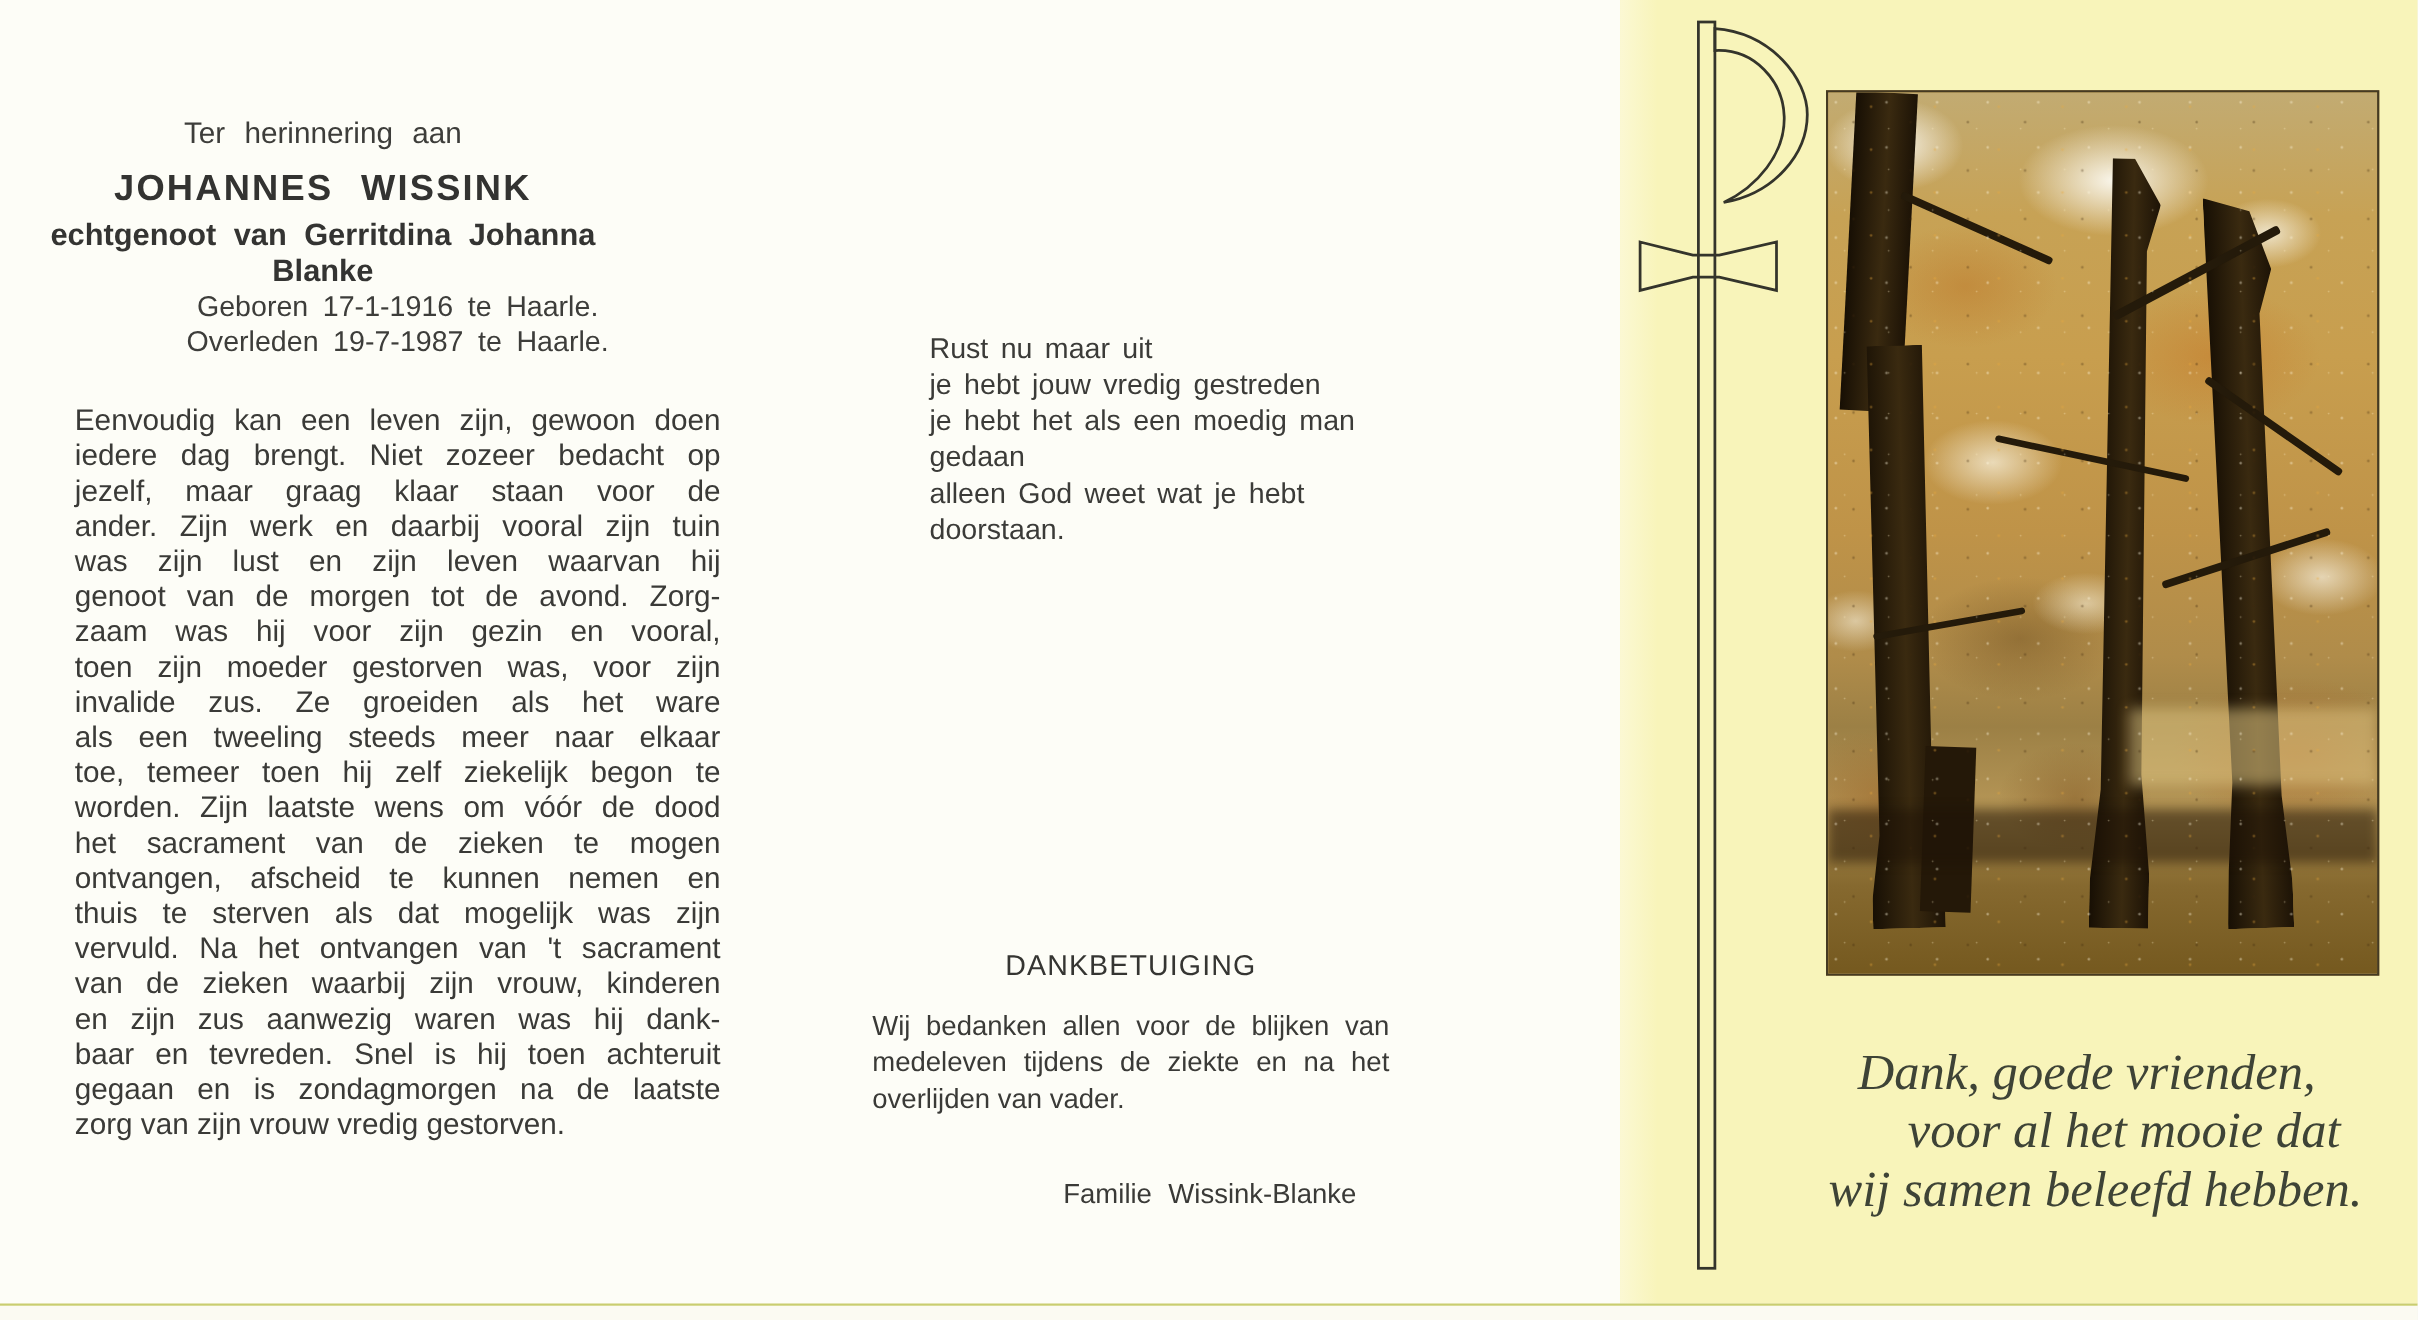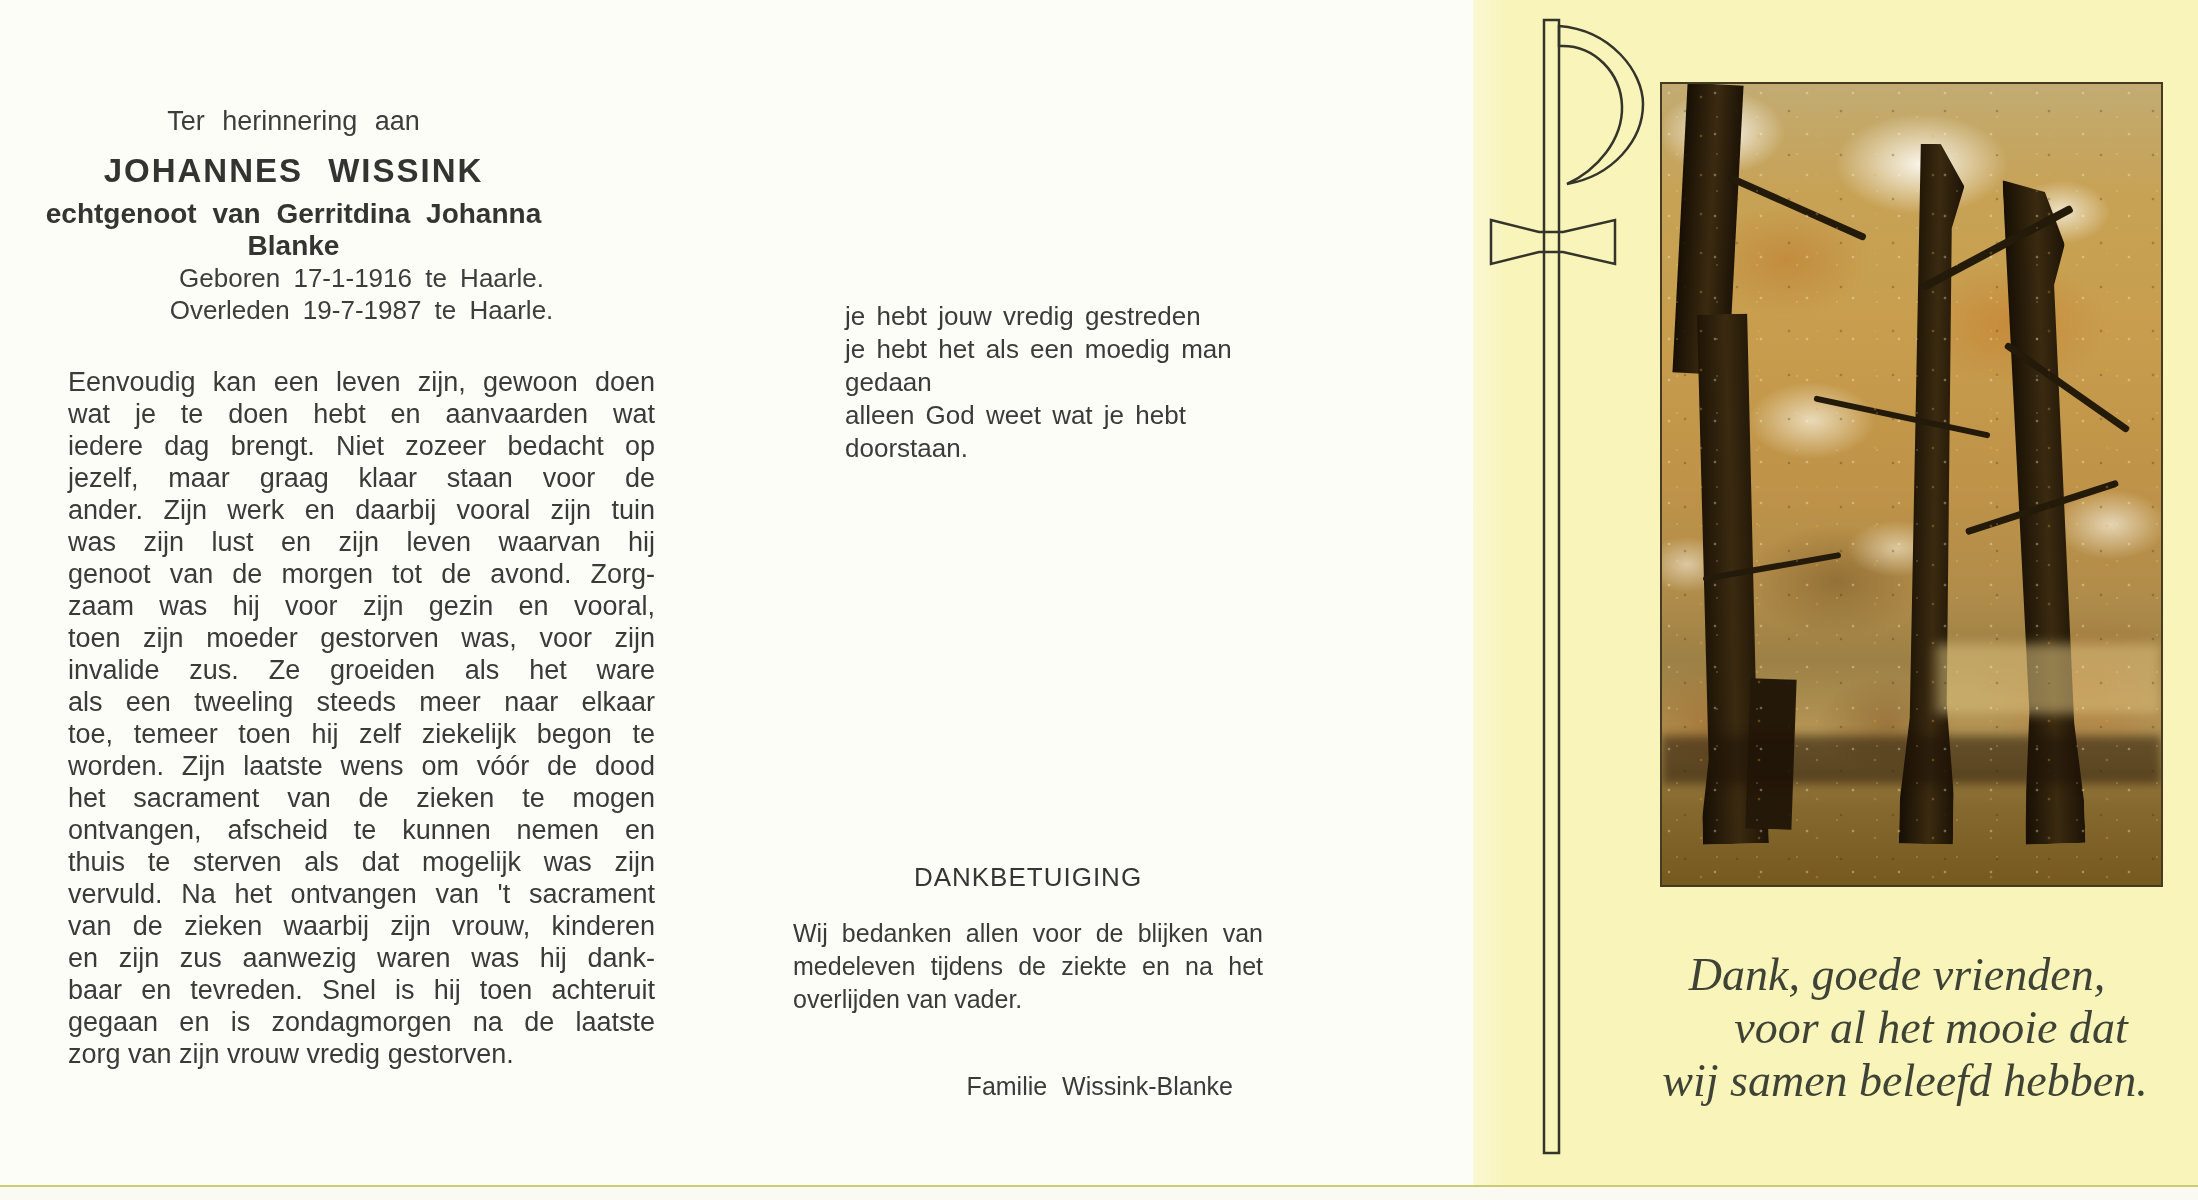--- a/index.html
+++ b/index.html
@@ -96,21 +96,20 @@
 
     <div class="spouse-line head-block" style="position:absolute;">echtgenoot van Gerritdina Johanna Blanke</div>
 
     <div class="dates-block">
       <span class="pline">Geboren 17-1-1916 te Haarle.</span>
       <span class="pline">Overleden 19-7-1987 te Haarle.</span>
     </div>
 
     <div class="memorial-block jlines">
         <span class="jline">Eenvoudig kan een leven zijn, gewoon doen</span>
-        <span class="jline">wat je te doen hebt en aanvaarden wat</span>
         <span class="jline">iedere dag brengt. Niet zozeer bedacht op</span>
         <span class="jline">jezelf, maar graag klaar staan voor de</span>
         <span class="jline">ander. Zijn werk en daarbij vooral zijn tuin</span>
         <span class="jline">was zijn lust en zijn leven waarvan hij</span>
         <span class="jline">genoot van de morgen tot de avond. Zorg-</span>
         <span class="jline">zaam was hij voor zijn gezin en vooral,</span>
         <span class="jline">toen zijn moeder gestorven was, voor zijn</span>
         <span class="jline">invalide zus. Ze groeiden als het ware</span>
         <span class="jline">als een tweeling steeds meer naar elkaar</span>
         <span class="jline">toe, temeer toen hij zelf ziekelijk begon te</span>
@@ -120,20 +119,21 @@
         <span class="jline">thuis te sterven als dat mogelijk was zijn</span>
         <span class="jline">vervuld. Na het ontvangen van 't sacrament</span>
         <span class="jline">van de zieken waarbij zijn vrouw, kinderen</span>
         <span class="jline">en zijn zus aanwezig waren was hij dank-</span>
         <span class="jline">baar en tevreden. Snel is hij toen achteruit</span>
         <span class="jline">gegaan en is zondagmorgen na de laatste</span>
         <span class="jline">zorg van zijn vrouw vredig gestorven.</span>
       </div>
 
     <div class="poem-block">
+        <span class="pline">Rust nu maar uit</span>
         <span class="pline">je hebt jouw vredig gestreden</span>
         <span class="pline">je hebt het als een moedig man gedaan</span>
         <span class="pline">alleen God weet wat je hebt doorstaan.</span>
       </div>
 
     <div class="thanks-block">
       <span class="thanks-title">DANKBETUIGING</span>
       <div class="thanks-body jlines">
           <span class="jline">Wij bedanken allen voor de blijken van</span>
           <span class="jline">medeleven tijdens de ziekte en na het</span>

